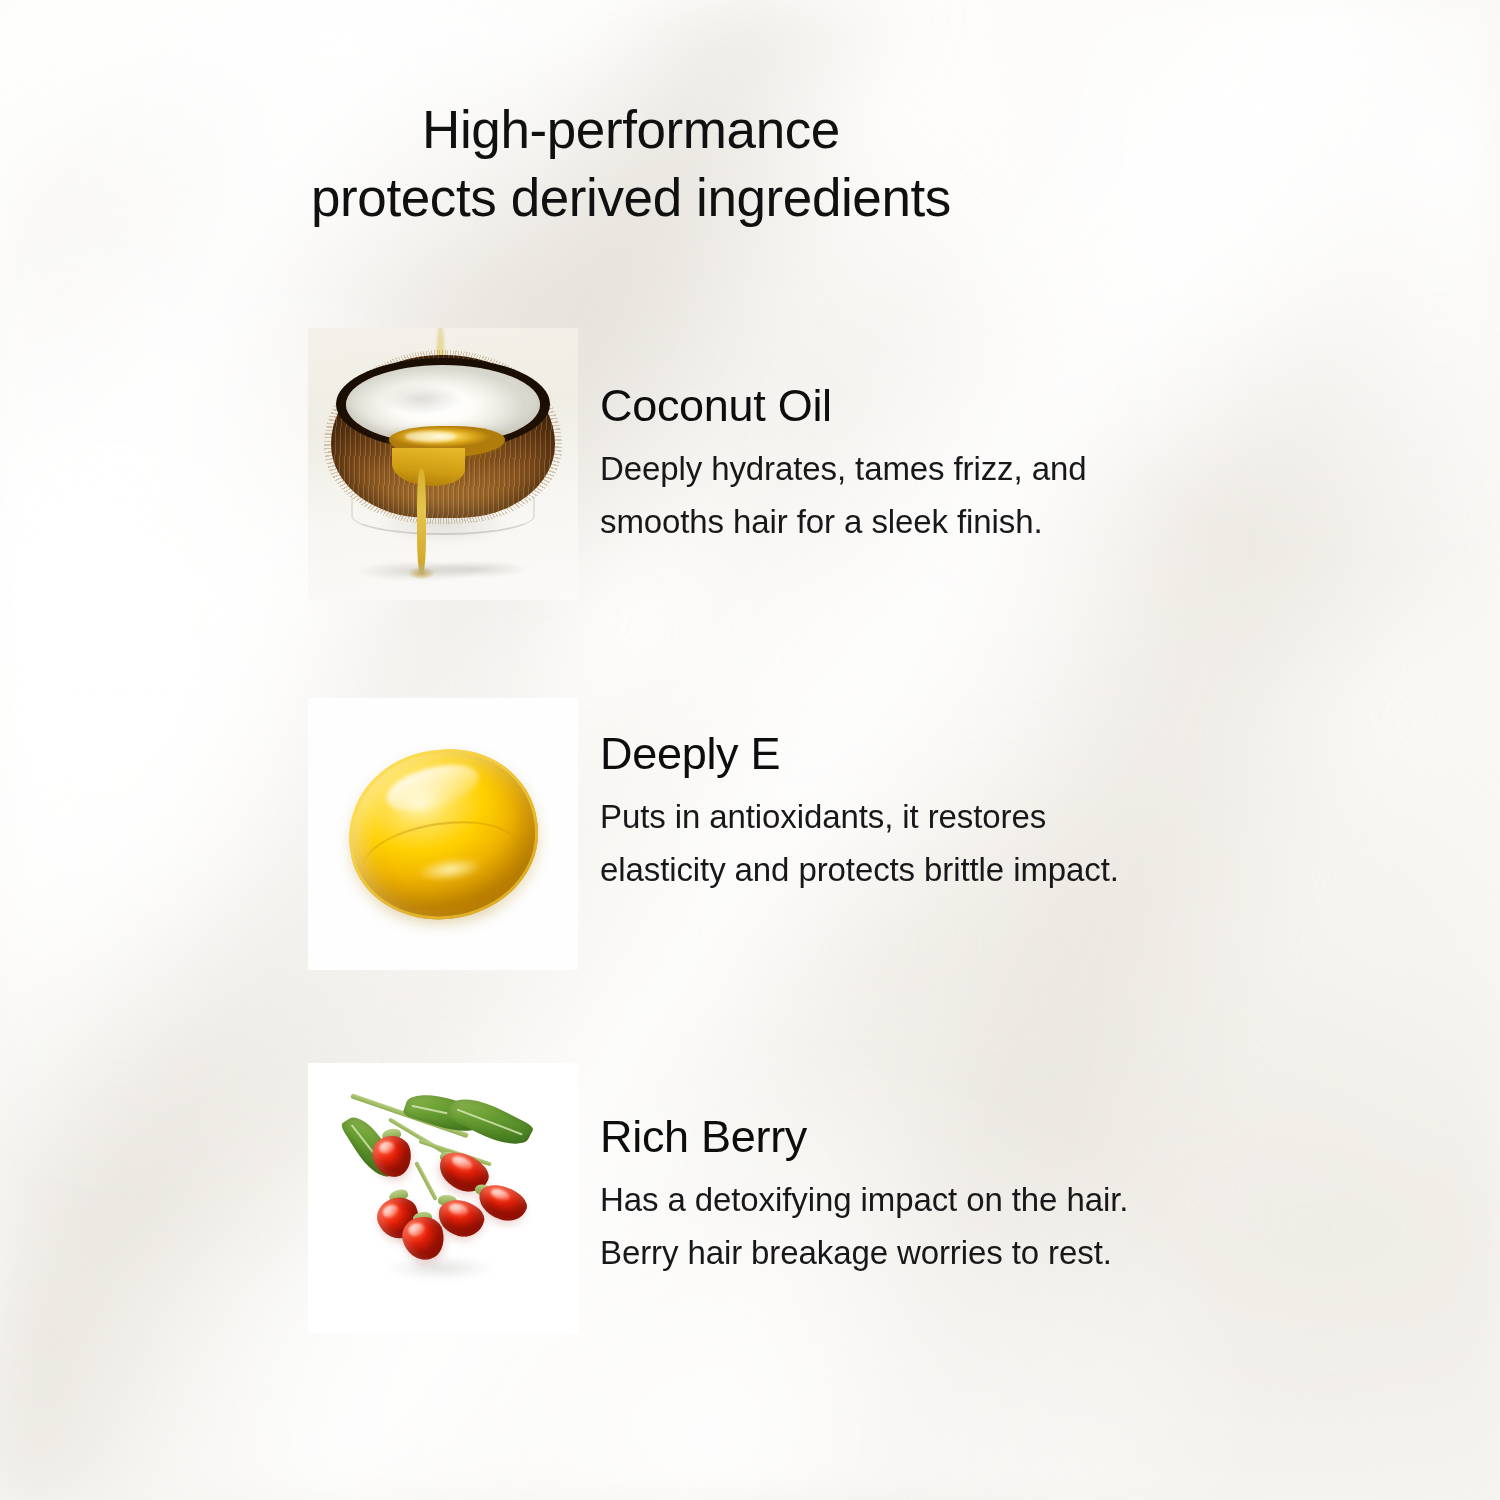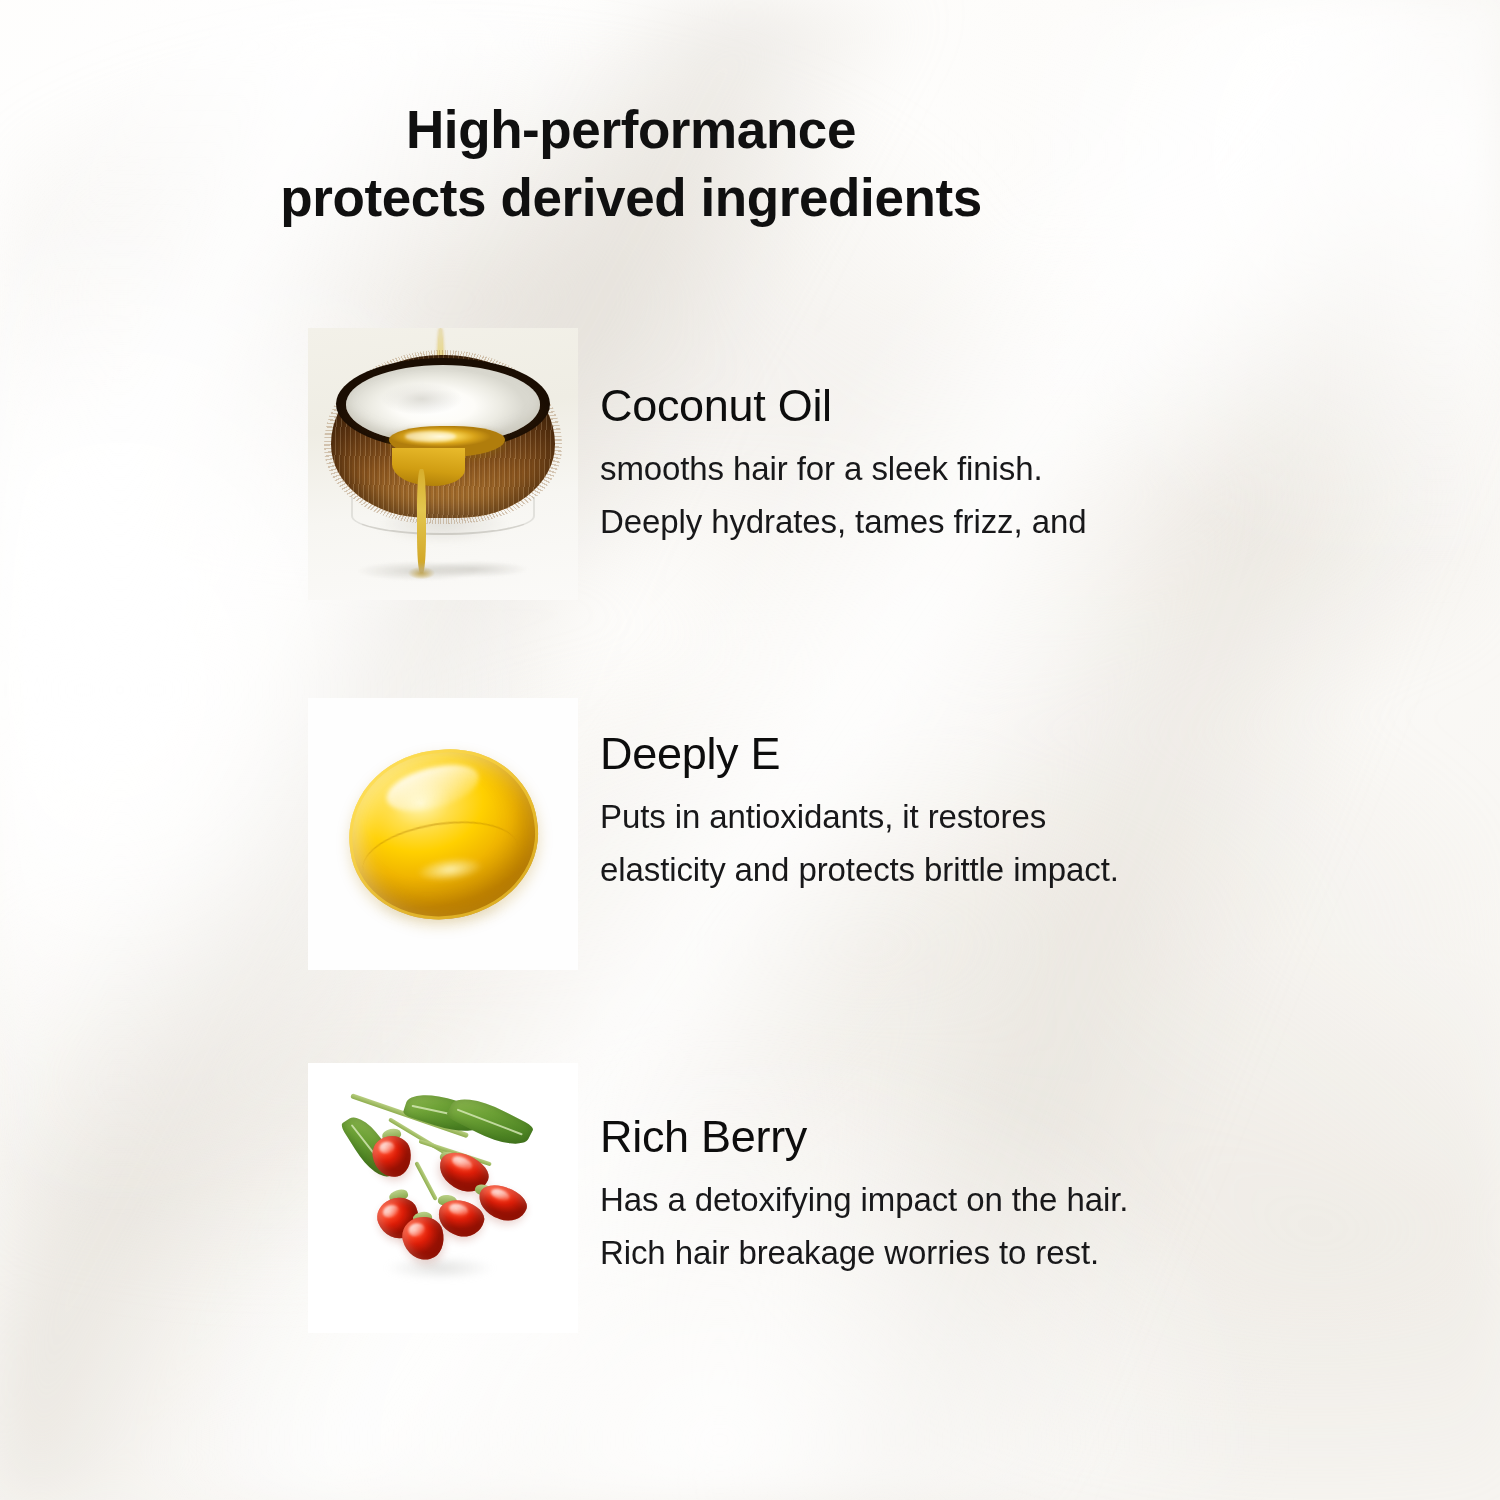--- a/index.html
+++ b/index.html
@@ -49,21 +49,21 @@
       radial-gradient(46% 40% at 96% 10%, rgba(255,255,255,.92) 0%, rgba(255,255,255,0) 72%),
       radial-gradient(52% 38% at 48% 96%, rgba(255,255,255,.85) 0%, rgba(255,255,255,0) 72%);
     filter:blur(18px);
   }
 
   
   .headline{
     position:absolute; top:96px; left:0; width:1262px;
     text-align:center;
     font-size:53px; line-height:68px;
-    font-weight:700; letter-spacing:-0.4px;
+    font-weight:400; letter-spacing:-0.4px;
     color:#101010;
   }
   .headline span{ display:block; }
 
   
   .rows{ position:absolute; top:0; left:0; width:1500px; height:1500px; }
   .row{ position:absolute; left:0; width:1500px; }
   .row-0{ top:328px; }
   .row-1{ top:698px; }
   .row-2{ top:1063px; }
@@ -331,22 +331,22 @@
           <div class="coco-pool"></div>
           <div class="coco-spill"></div>
           <div class="coco-glass"></div>
           <div class="coco-stream-bot"></div>
           <div class="coco-ripple"></div>
         </div>
       </div>
       <div class="copy">
         <div class="ing-title">Coconut Oil</div>
         <div class="ing-desc">
+          <span>Deeply hydrates, tames frizz, and</span>
           <span>smooths hair for a sleek finish.</span>
-          <span>Deeply hydrates, tames frizz, and</span>
         </div>
       </div>
     </div>
 
     <div class="row row-1">
       <div class="thumb">
         <div class="vite">
           <div class="vite-shadow"></div>
           <div class="vite-cap"></div>
           <div class="vite-edge"></div>
@@ -394,19 +394,19 @@
 
           <div class="berry-calyx" style="left:39%;top:55%;width:7%;height:4%;transform:rotate(-8deg);"></div>
           <div class="berry" style="left:35%;top:57%;width:15%;height:16%;transform:rotate(-14deg);"></div>
 
         </div>
       </div>
       <div class="copy">
         <div class="ing-title">Rich Berry</div>
         <div class="ing-desc">
           <span>Has a detoxifying impact on the hair.</span>
-          <span>Rich hair breakage worries to rest.</span>
+          <span>Berry hair breakage worries to rest.</span>
         </div>
       </div>
     </div>
 
   </div>
 </div>
 
 </body></html>

